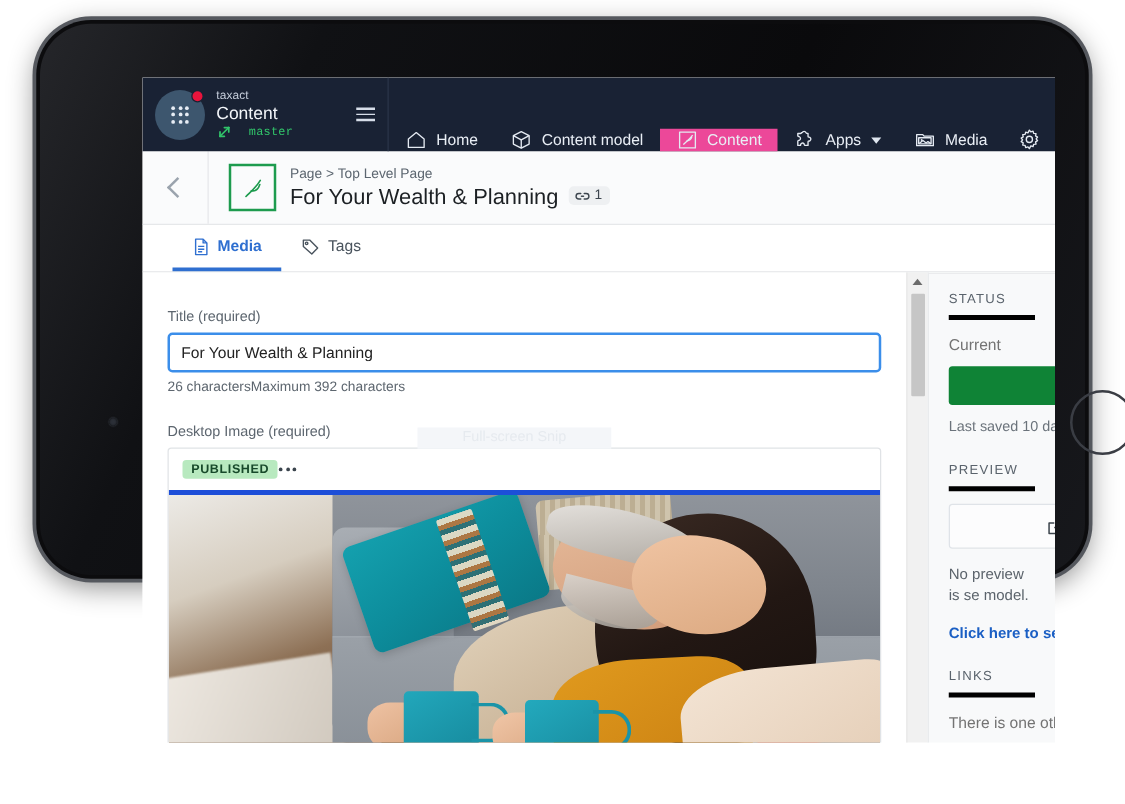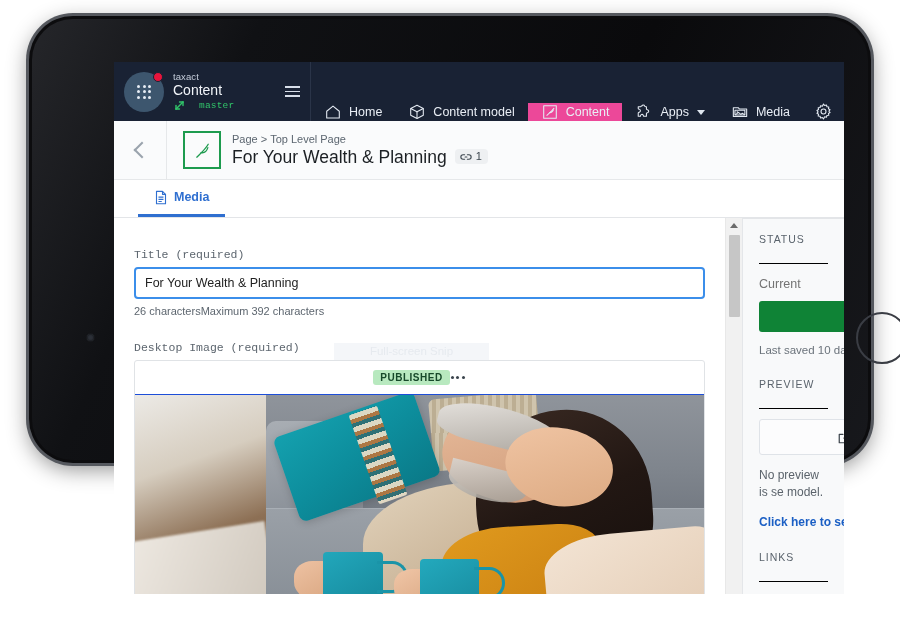--- a/index.html
+++ b/index.html
@@ -165,21 +165,21 @@
   
   #body-split { display: flex; height: 435px; }
   #editor-col {
     width: 611px; flex: 0 0 611px;
     position: relative;
     background: #ffffff;
     overflow: hidden;
   }
   #editor-inner { padding: 30px 20px 0 20px; }
 
-  .field-label { font-size: 11.5px; color: #5d666f; margin-bottom: 6px; font-family: Liberation Mono, monospace; }
+  .field-label { font-size: 11.5px; color: #5d666f; margin-bottom: 6px; }
   .text-input {
     width: 100%; box-sizing: border-box;
     height: 32px;
     border: 2px solid #3b8eea;
     border-radius: 4px;
     background: #fff;
     font-size: 12.5px; color: #222;
     padding: 0 9px;
     outline: none;
     font-family: "Liberation Sans", sans-serif;
@@ -203,23 +203,23 @@
   .section-gap { height: 24px; }
 
   .media-card {
     border: 1px solid #e0e3e6;
     border-radius: 3px;
     background: #fff;
     overflow: hidden;
   }
   .media-card-head {
     height: 33px;
-    display: flex; align-items: center; justify-content: center;
+    display: flex; align-items: center; justify-content: flex-start;
     padding: 0 11px;
-    border-bottom: 1px solid #1d4ed8;
+    border-bottom: 4px solid #1d4ed8;
   }
   .status-badge {
     background: #b8e9bf; color: #17492a;
     font-size: 10px; font-weight: bold;
     letter-spacing: .5px;
     padding: 2px 7px; border-radius: 3px;
   }
   .dots-btn { display: flex; gap: 2.5px; cursor: pointer; padding: 4px 1px; }
   .dots-btn i { width: 3px; height: 3px; background: #3b444d; border-radius: 50%; display: block; }
 
@@ -331,22 +331,22 @@
     height: 38px;
     background: #ffffff;
     border-bottom: 1px solid #e3e5e8;
     display: flex; align-items: stretch;
     margin-top: -38px;
     position: relative;
   }
   #insp-body { padding: 14px 16px 0 16px; }
   .insp-section-title {
     font-size: 10.5px; letter-spacing: 1px; color: #5a636c;
-    padding-bottom: 18px;
-    border-bottom: 1px solid #000000;
+    padding-bottom: 7px;
+    border-bottom: 4px solid #000000;
     white-space: nowrap;
   }
   .insp-line { font-size: 12.5px; color: #737373; margin-top: 13px; white-space: nowrap; }
   .pub-button {
     margin-top: 10px;
     height: 31px;
     background: #0f8336;
     border-radius: 3px;
     width: 160px;
     cursor: pointer;
@@ -519,20 +519,29 @@
     <div id="tabs">
       <div class="tab active">
         <span>
           <svg width="14" height="15" viewBox="0 0 14 16" fill="none" stroke="#2f6fd0" stroke-width="1.2" stroke-linejoin="round">
             <path d="M2.2 1.4 H8.6 L11.8 4.6 V14.6 H2.2 Z"></path>
             <path d="M8.6 1.4 V4.6 H11.8"></path>
             <path d="M4.3 7.6 H9.6 M4.3 10 H9.6 M4.3 12.2 H7.8"></path>
           </svg>
         </span>
         <span>Media</span>
+      </div>
+      <div class="tab">
+        <span>
+          <svg width="15" height="15" viewBox="0 0 16 16" fill="none" stroke="#4a545e" stroke-width="1.2" stroke-linejoin="round">
+            <path d="M1.8 7.6 V2.2 H7.2 L14 9 L9 14 Z"></path>
+            <circle cx="4.6" cy="5" r="1.05"></circle>
+          </svg>
+        </span>
+        <span>Tags</span>
       </div>
     </div>
 
     <div id="body-split">
 
       <div id="editor-col">
         <div id="editor-inner">
 
           <div>
             <div class="field-label">Title (required)</div>

